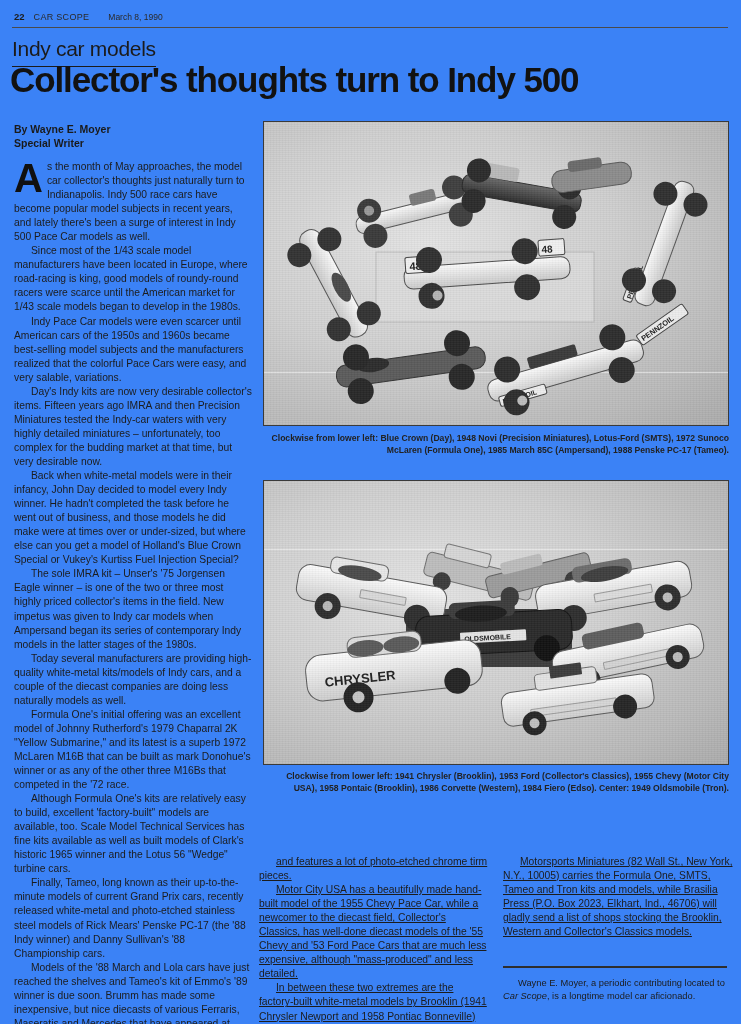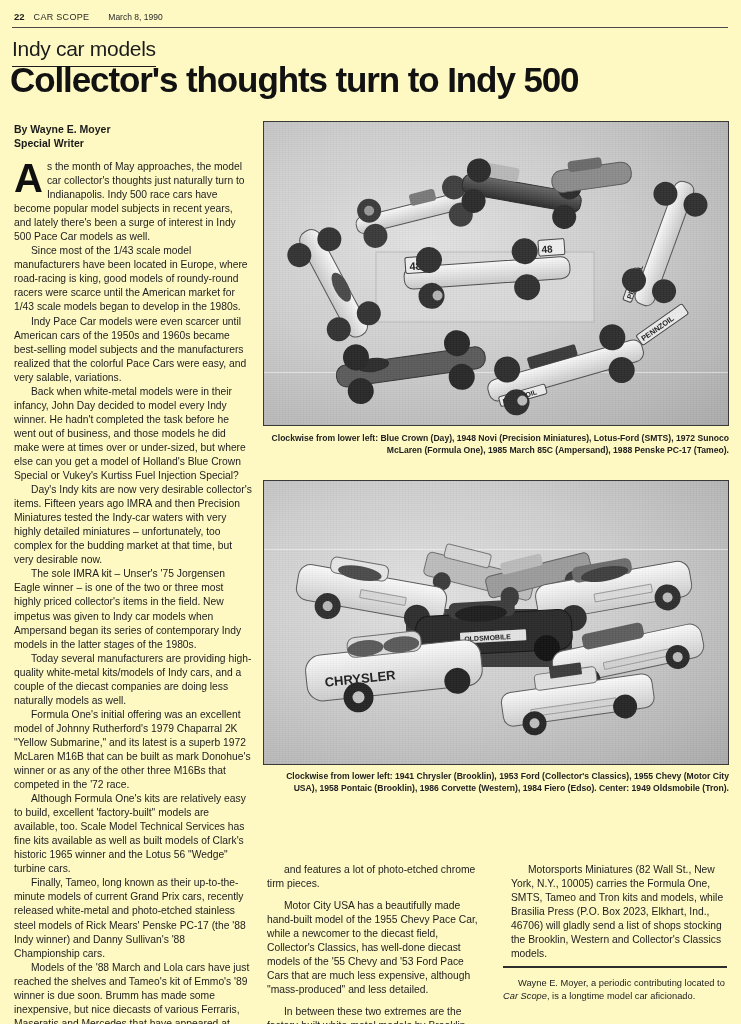--- a/index.html
+++ b/index.html
@@ -13,21 +13,21 @@
     position: relative;
     font-family: "Liberation Sans", sans-serif;
     color: #1a1a1a;
     overflow: hidden;
   }
   .page {
     position: absolute;
     left: 0; top: 0;
     width: 741px;
     height: 1024px;
-    background: #fef9c3;
+    background: #3b82f6;
   }
 
   
   .masthead {
     position: absolute;
     left: 14px;
     top: 11px;
     display: flex;
     align-items: baseline;
     gap: 9px;
@@ -179,21 +179,21 @@
 
   
   .col-bottom {
     position: absolute;
     top: 855px;
     width: 230px;
     font-size: 10.3px;
     line-height: 1.365;
     color: #1c1c1c;
   }
-  .col-bottom p { margin: 8px; text-indent: 17px; }
+  .col-bottom p { margin: 0; text-indent: 17px; text-decoration: underline; }
   #col-b2 { left: 259px; }
   #col-b3 { left: 503px; }
 
   .endrule {
     position: absolute;
     left: 503px;
     top: 966px;
     width: 224px;
     height: 1.5px;
     background: #2e2e2e;
@@ -227,22 +227,22 @@
 
   <div class="byline">
     <div>By Wayne E. Moyer</div>
     <div>Special Writer</div>
   </div>
 
   <div class="col-main" id="col-main">
       <p class="first"><span class="dropcap">A</span>s the month of May approaches, the model car collector's thoughts just naturally turn to Indianapolis. Indy 500 race cars have become popular model subjects in recent years, and lately there's been a surge of interest in Indy 500 Pace Car models as well.</p>
       <p>Since most of the 1/43 scale model manufacturers have been located in Europe, where road-racing is king, good models of roundy-round racers were scarce until the American market for 1/43 scale models began to develop in the 1980s.</p>
       <p>Indy Pace Car models were even scarcer until American cars of the 1950s and 1960s became best-selling model subjects and the manufacturers realized that the colorful Pace Cars were easy, and very salable, variations.</p>
+      <p>Day's Indy kits are now very desirable collector's items. Fifteen years ago IMRA and then Precision Miniatures tested the Indy-car waters with very highly detailed miniatures – unfortunately, too complex for the budding market at that time, but very desirable now.</p>
       <p>Back when white-metal models were in their infancy, John Day decided to model every Indy winner. He hadn't completed the task before he went out of business, and those models he did make were at times over or under-sized, but where else can you get a model of Holland's Blue Crown Special or Vukey's Kurtiss Fuel Injection Special?</p>
-      <p>Day's Indy kits are now very desirable collector's items. Fifteen years ago IMRA and then Precision Miniatures tested the Indy-car waters with very highly detailed miniatures – unfortunately, too complex for the budding market at that time, but very desirable now.</p>
       <p>The sole IMRA kit – Unser's '75 Jorgensen Eagle winner – is one of the two or three most highly priced collector's items in the field. New impetus was given to Indy car models when Ampersand began its series of contemporary Indy models in the latter stages of the 1980s.</p>
       <p>Today several manufacturers are providing high-quality white-metal kits/models of Indy cars, and a couple of the diecast companies are doing less naturally models as well.</p>
       <p>Formula One's initial offering was an excellent model of Johnny Rutherford's 1979 Chaparral 2K "Yellow Submarine," and its latest is a superb 1972 McLaren M16B that can be built as mark Donohue's winner or as any of the other three M16Bs that competed in the '72 race.</p>
       <p>Although Formula One's kits are relatively easy to build, excellent 'factory-built" models are available, too. Scale Model Technical Services has fine kits available as well as built models of Clark's historic 1965 winner and the Lotus 56 "Wedge" turbine cars.</p>
       <p>Finally, Tameo, long known as their up-to-the-minute models of current Grand Prix cars, recently released white-metal and photo-etched stainless steel models of Rick Mears' Penske PC-17 (the '88 Indy winner) and Danny Sullivan's '88 Championship cars.</p>
       <p>Models of the '88 March and Lola cars have just reached the shelves and Tameo's kit of Emmo's '89 winner is due soon. Brumm has made some inexpensive, but nice diecasts of various Ferraris, Maseratis and Mercedes that have appeared at Indy, although its 'Boyle Special" isn't too accurate.</p>
     </div>
 
   <div class="photo" id="photo-indy">
     <div class="bg"></div>

